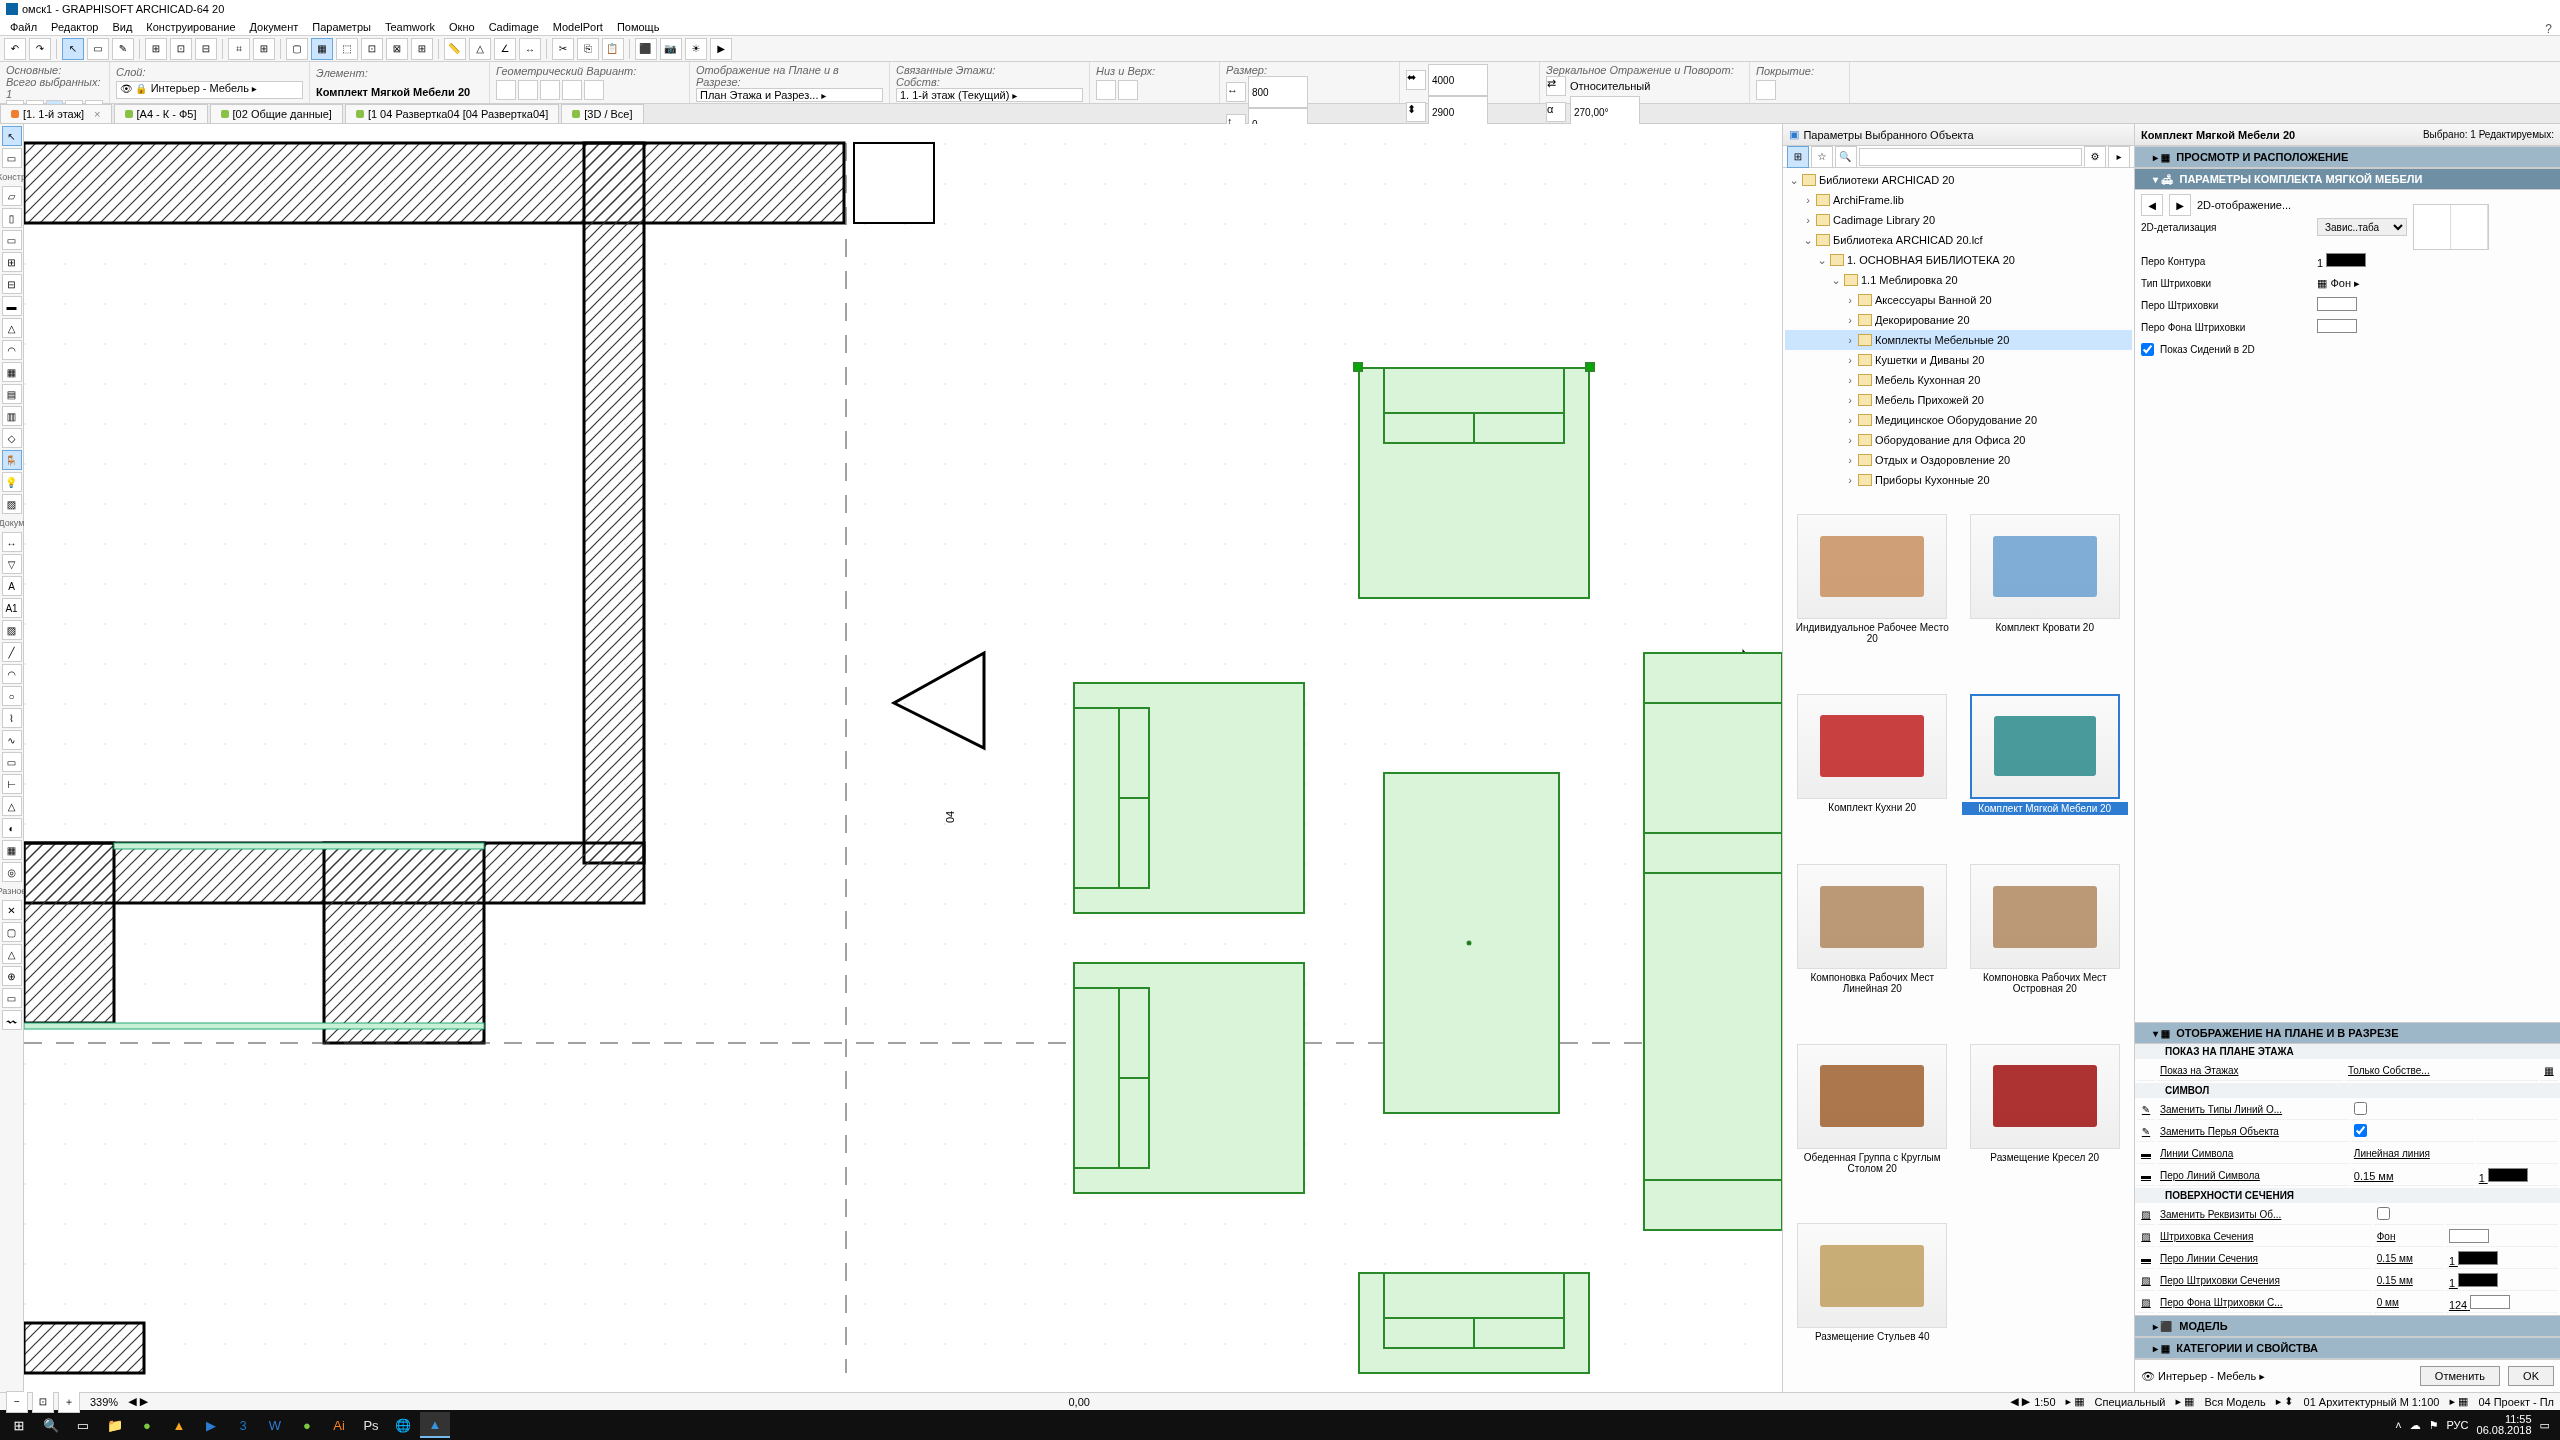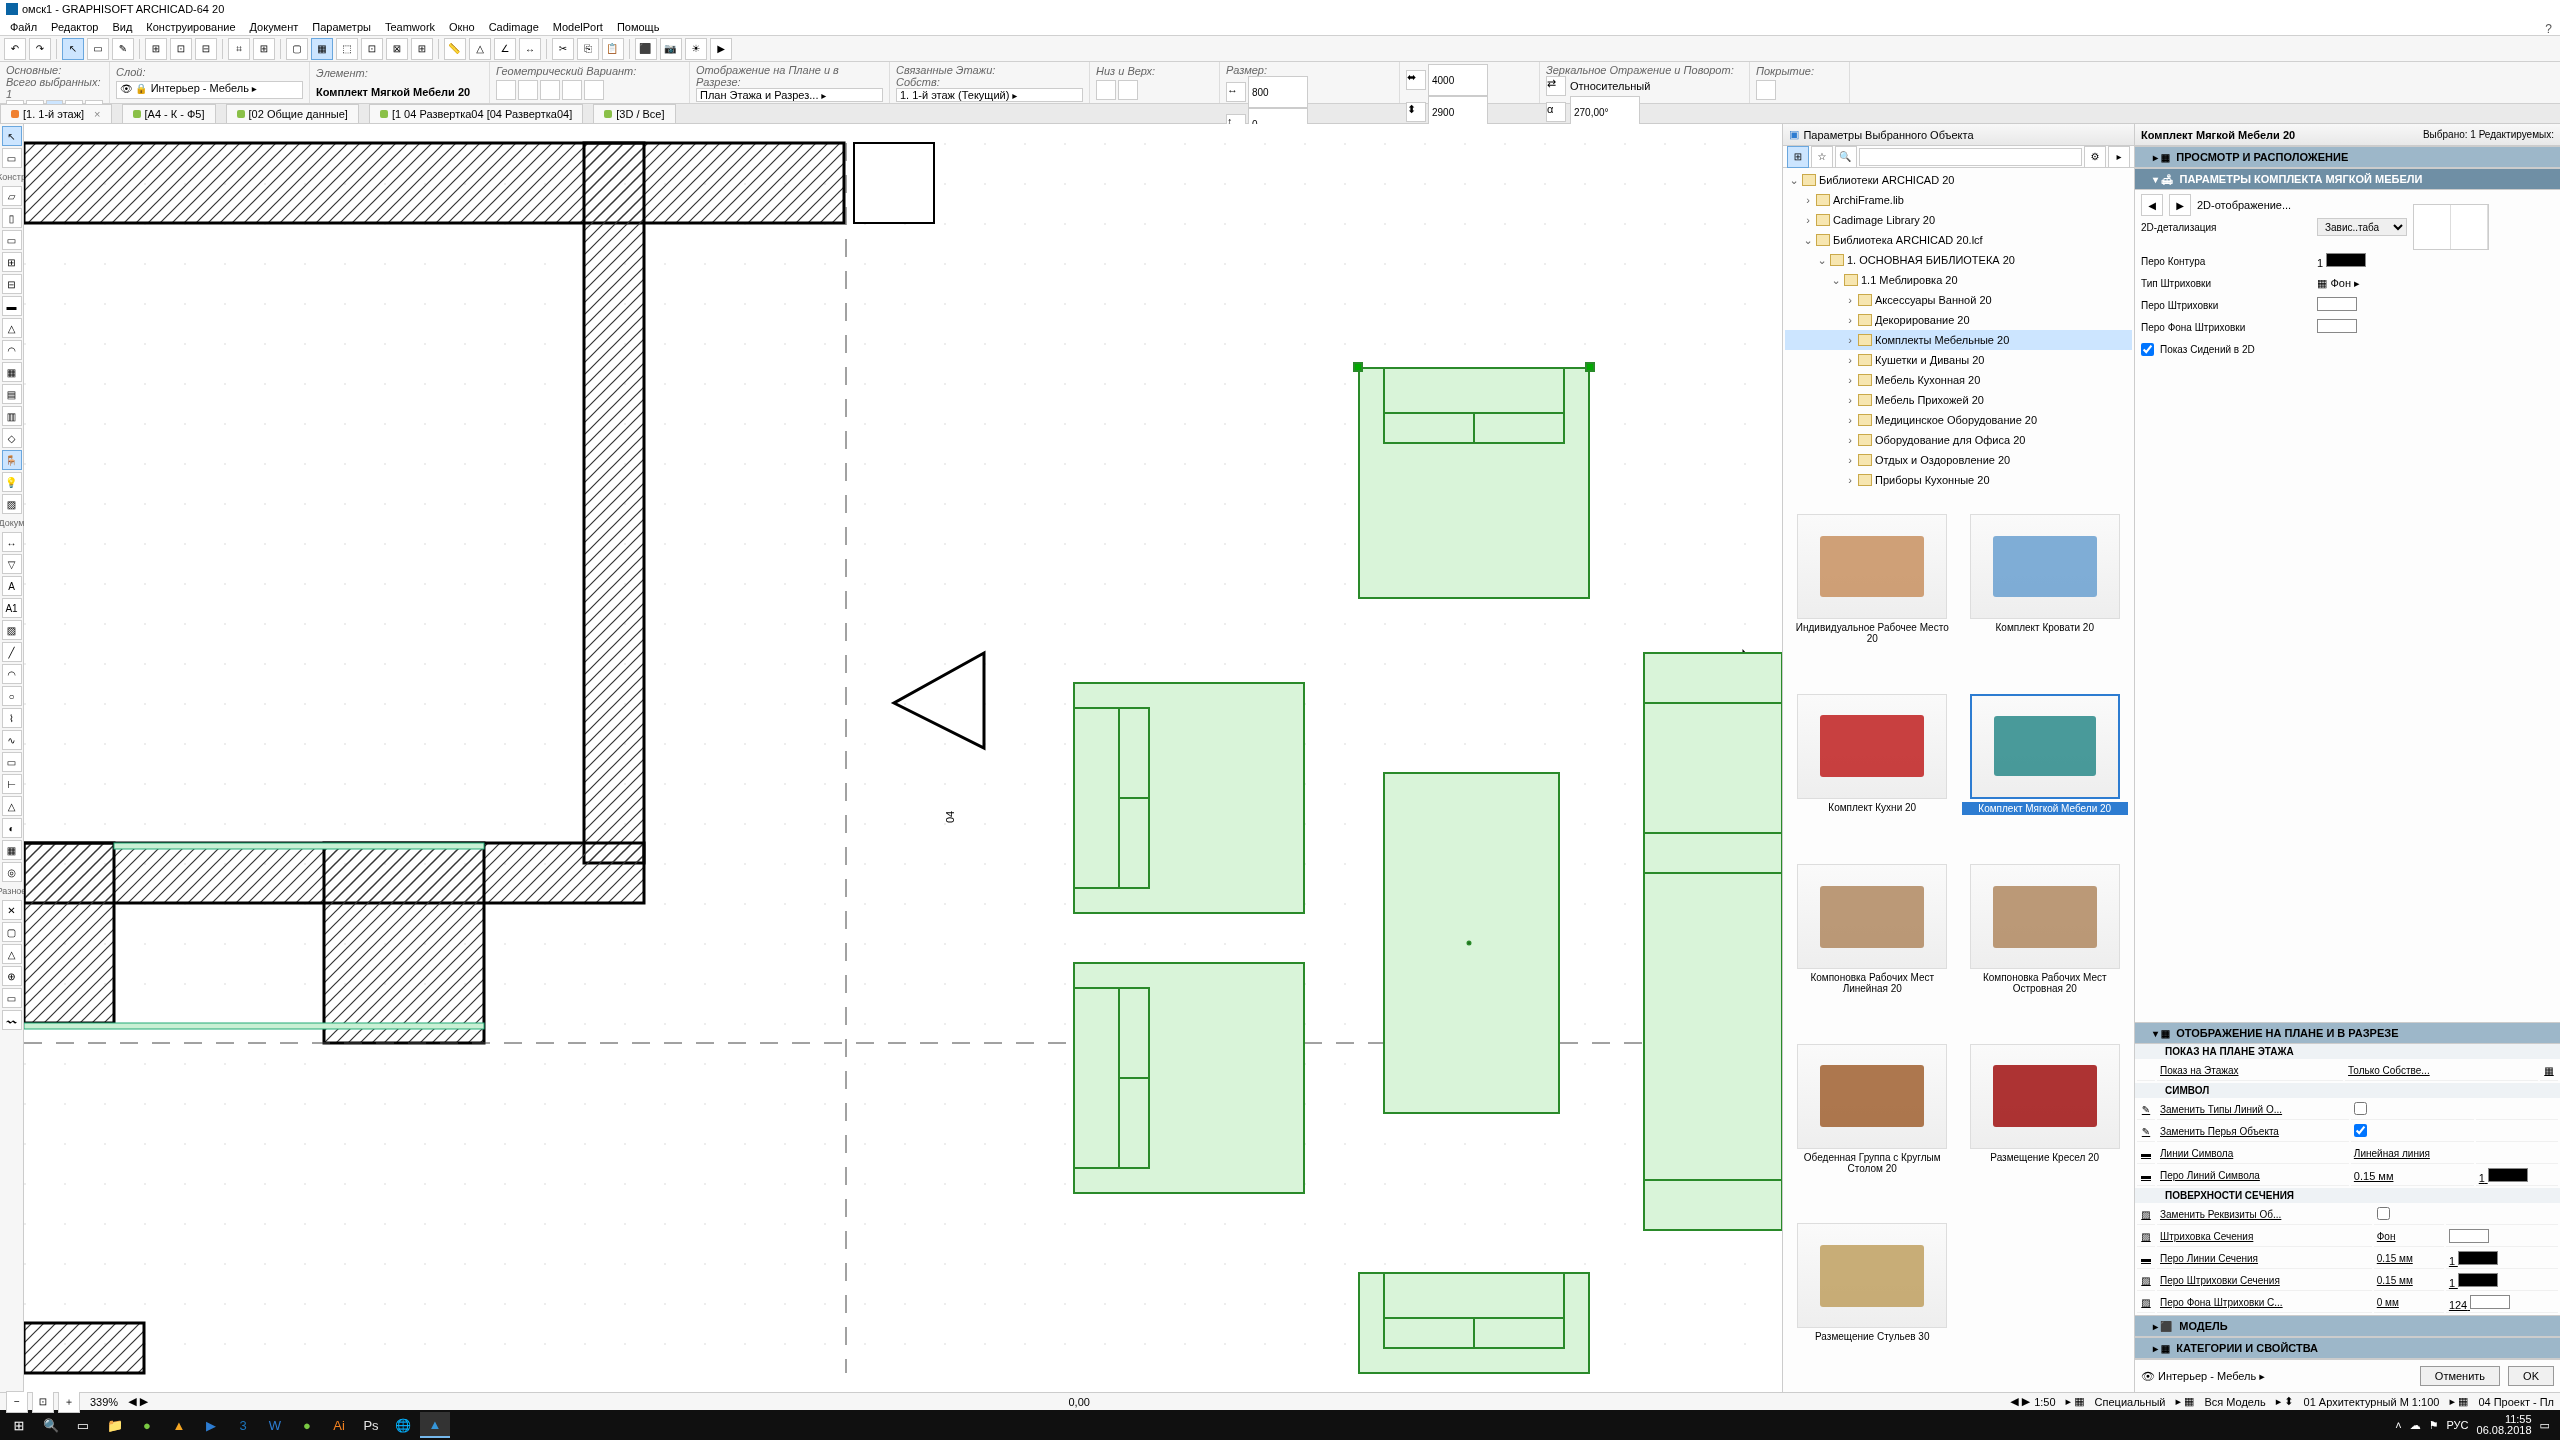--- a/index.html
+++ b/index.html
@@ -21,21 +21,21 @@
 
 
 .infobar { height: 42px; background: #f6f6f6; border-bottom: 1px solid #d0d0d0; display: flex; align-items: stretch; font-size: 10px; }
 .infobar .cell { border-right: 1px solid #ddd; padding: 2px 6px; display: flex; flex-direction: column; justify-content: space-around; }
 .infobar .hdr { color: #666; font-size: 11px; font-style: italic; }
 .infobar input { border: 1px solid #ccc; height: 32px; padding: 0 3px; font-size: 10px; width: 100%; }
 .infobar select, .infobar .dd { border: 1px solid #ccc; height: 18px; padding: 0 3px; font-size: 10px; background: #fff; }
 .mini-icon { width: 20px; height: 20px; border: 1px solid #ccc; background: #fff; display: inline-block; }
 
 
-.tabstrip { height: 20px; background: #eaeaea; display: flex; align-items: center; border-bottom: 1px solid #ccc; gap: 8px; }
+.tabstrip { height: 20px; background: #eaeaea; display: flex; align-items: center; border-bottom: 1px solid #ccc; }
 .tab { height: 19px; padding: 2px 10px; background: #f8f8f8; border: 1px solid #ccc; border-bottom: none; margin-right: 2px; display: flex; align-items: center; gap: 4px; }
 .tab .dot { width: 8px; height: 8px; border-radius: 2px; }
 .tab .close { color: #888; margin-left: 6px; }
 
 
 .main { display: flex; height: calc(100% - 18px - 18px - 26px - 42px - 20px - 18px - 30px); }
 .left-tools { width: 24px; background: #f6f6f6; border-right: 1px solid #ccc; display: flex; flex-direction: column; align-items: center; padding-top: 2px; gap: 2px; }
 .lt { width: 20px; height: 20px; background: #fff; border: 1px solid #ccc; font-size: 10px; display: flex; align-items: center; justify-content: center; }
 .lt.sel { background: #cce5ff; border-color: #6aa7de; }
 .lt-hdr { font-size: 9px; color: #666; padding: 2px 0; }
@@ -534,21 +534,21 @@
           <div class="thumb">
             <div class="img">
               <div style="width:70%;height:60%;background:#a01010;opacity:.85;border-radius:3px"></div>
             </div>
             <div class="lab">Размещение Кресел 20</div>
           </div>
           <div class="thumb">
             <div class="img">
               <div style="width:70%;height:60%;background:#c0a060;opacity:.85;border-radius:3px"></div>
             </div>
-            <div class="lab">Размещение Стульев 30</div>
+            <div class="lab">Размещение Стульев 40</div>
           </div>
         </div>
     </div>
 
     <div class="param-panel">
       <div class="param-title">
         <b>Комплект Мягкой Мебели 20</b>
         <span style="font-size:10px">Выбрано: 1 Редактируемых:</span>
       </div>
       <div class="param-section">▸ ▦ <span>ПРОСМОТР И РАСПОЛОЖЕНИЕ</span></div>

